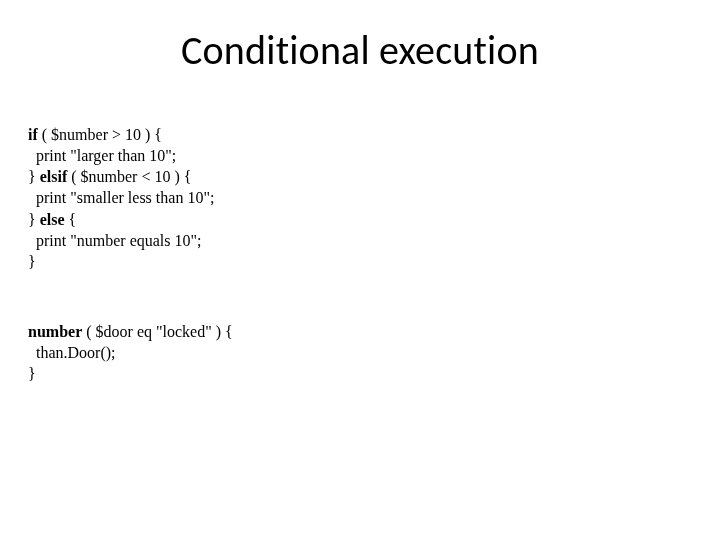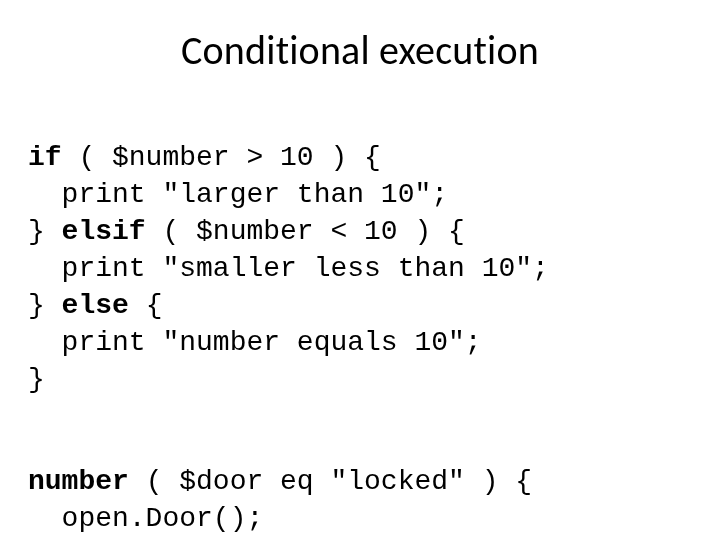--- a/index.html
+++ b/index.html
@@ -18,22 +18,22 @@
     padding: 20px 28px;
   }
   .title {
     font-size: 40px;
     font-weight: 400;
     text-align: center;
     margin: 6px 0 28px 0;
     letter-spacing: 0.2px;
   }
   .code {
-    font-family: Liberation Mono, monospace;
-    font-size: 28px;
+    font-family: Liberation Serif, serif;
+    font-size: 16px;
     line-height: 1.32;
     white-space: pre;
   }
   .code .kw {
     font-weight: bold;
   }
   .block2 {
     margin-top: 28px;
   }
 </style>
@@ -47,15 +47,15 @@
 <span><span class="kw">if</span><span> ( $number &gt; 10 ) {</span></span>
 <span>  print "larger than 10";</span>
 <span><span>} </span><span class="kw">elsif</span><span> ( $number &lt; 10 ) {</span></span>
 <span>  print "smaller less than 10";</span>
 <span><span>} </span><span class="kw">else</span><span> {</span></span>
 <span>  print "number equals 10";</span>
 <span>}</span></div>
 
   <div class="code block2">
 <span><span class="kw">number</span><span> ( $door eq "locked" ) {</span></span>
-<span>  open.Door();</span>
+<span>  than.Door();</span>
 <span>}</span></div>
 </div>
 
 </body></html>

